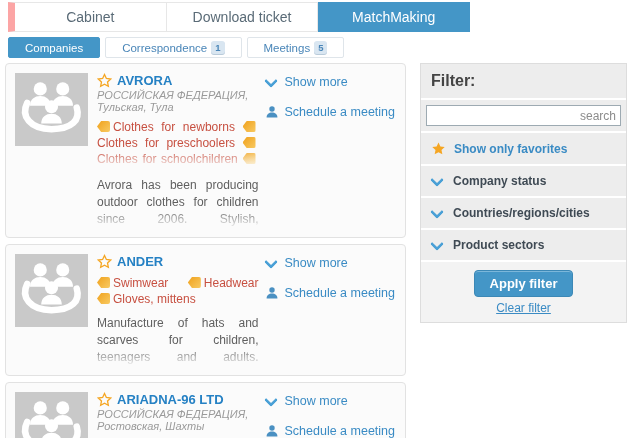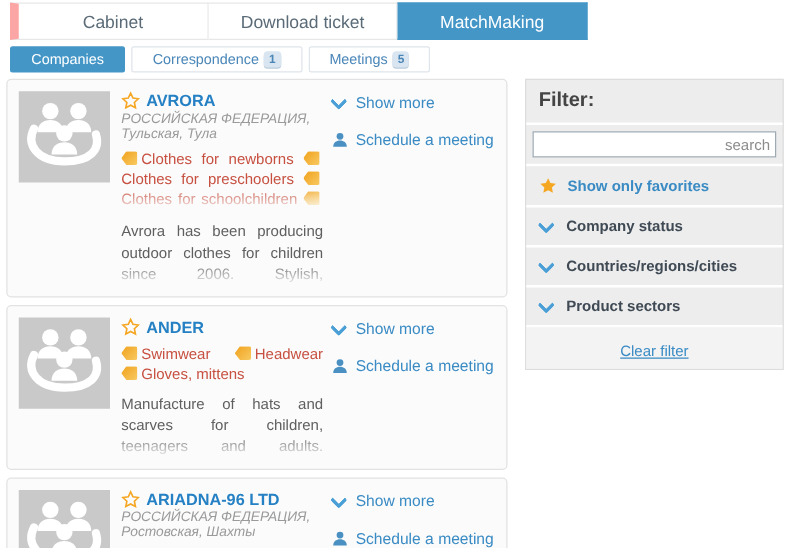--- a/index.html
+++ b/index.html
@@ -254,15 +254,16 @@
   </div>
   <div class="f-row f-item">
     <span class="chev"></span>
     <span class="f-sec-label">Countries/regions/cities</span>
   </div>
   <div class="f-row f-item">
     <span class="chev"></span>
     <span class="f-sec-label">Product sectors</span>
   </div>
   <div class="f-actions">
+    <button class="apply-btn">Apply filter</button>
     <span class="clear-link">Clear filter</span>
   </div>
 </div>
 
 </body></html>

